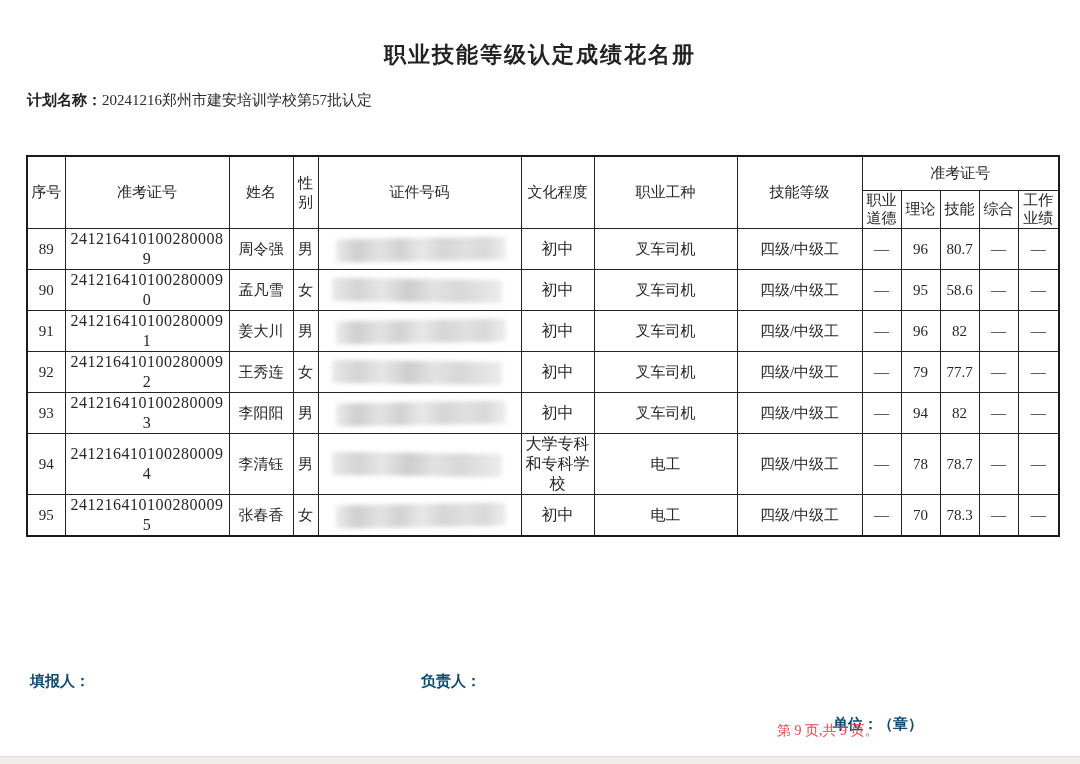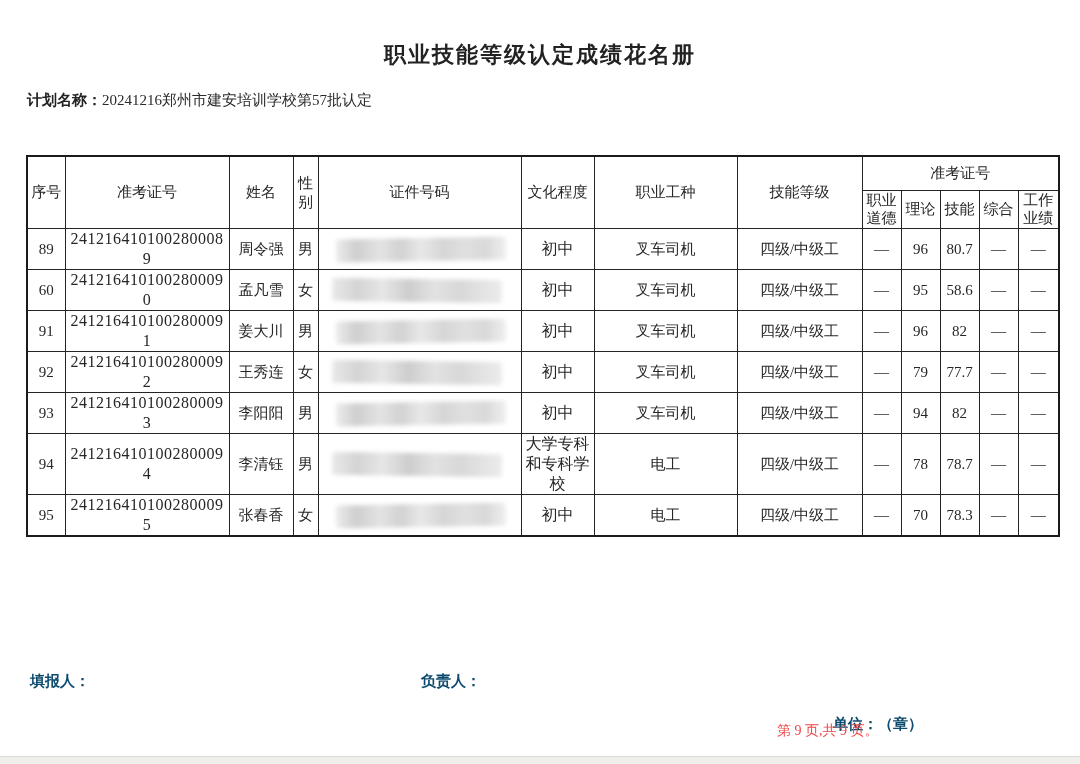--- a/index.html
+++ b/index.html
@@ -129,21 +129,21 @@
         <td class="c-edu">初中</td>
         <td>叉车司机</td>
         <td>四级/中级工</td>
         <td class="c-score">—</td>
         <td class="c-score">96</td>
         <td class="c-score">80.7</td>
         <td class="c-score">—</td>
         <td class="c-score">—</td>
       </tr>
       <tr>
-        <td>60</td>
+        <td>90</td>
         <td class="c-exam">2412164101002800090</td>
         <td>孟凡雪</td>
         <td>女</td>
         <td>
             <div class="redact alt"></div>
           </td>
         <td class="c-edu">初中</td>
         <td>叉车司机</td>
         <td>四级/中级工</td>
         <td class="c-score">—</td>

